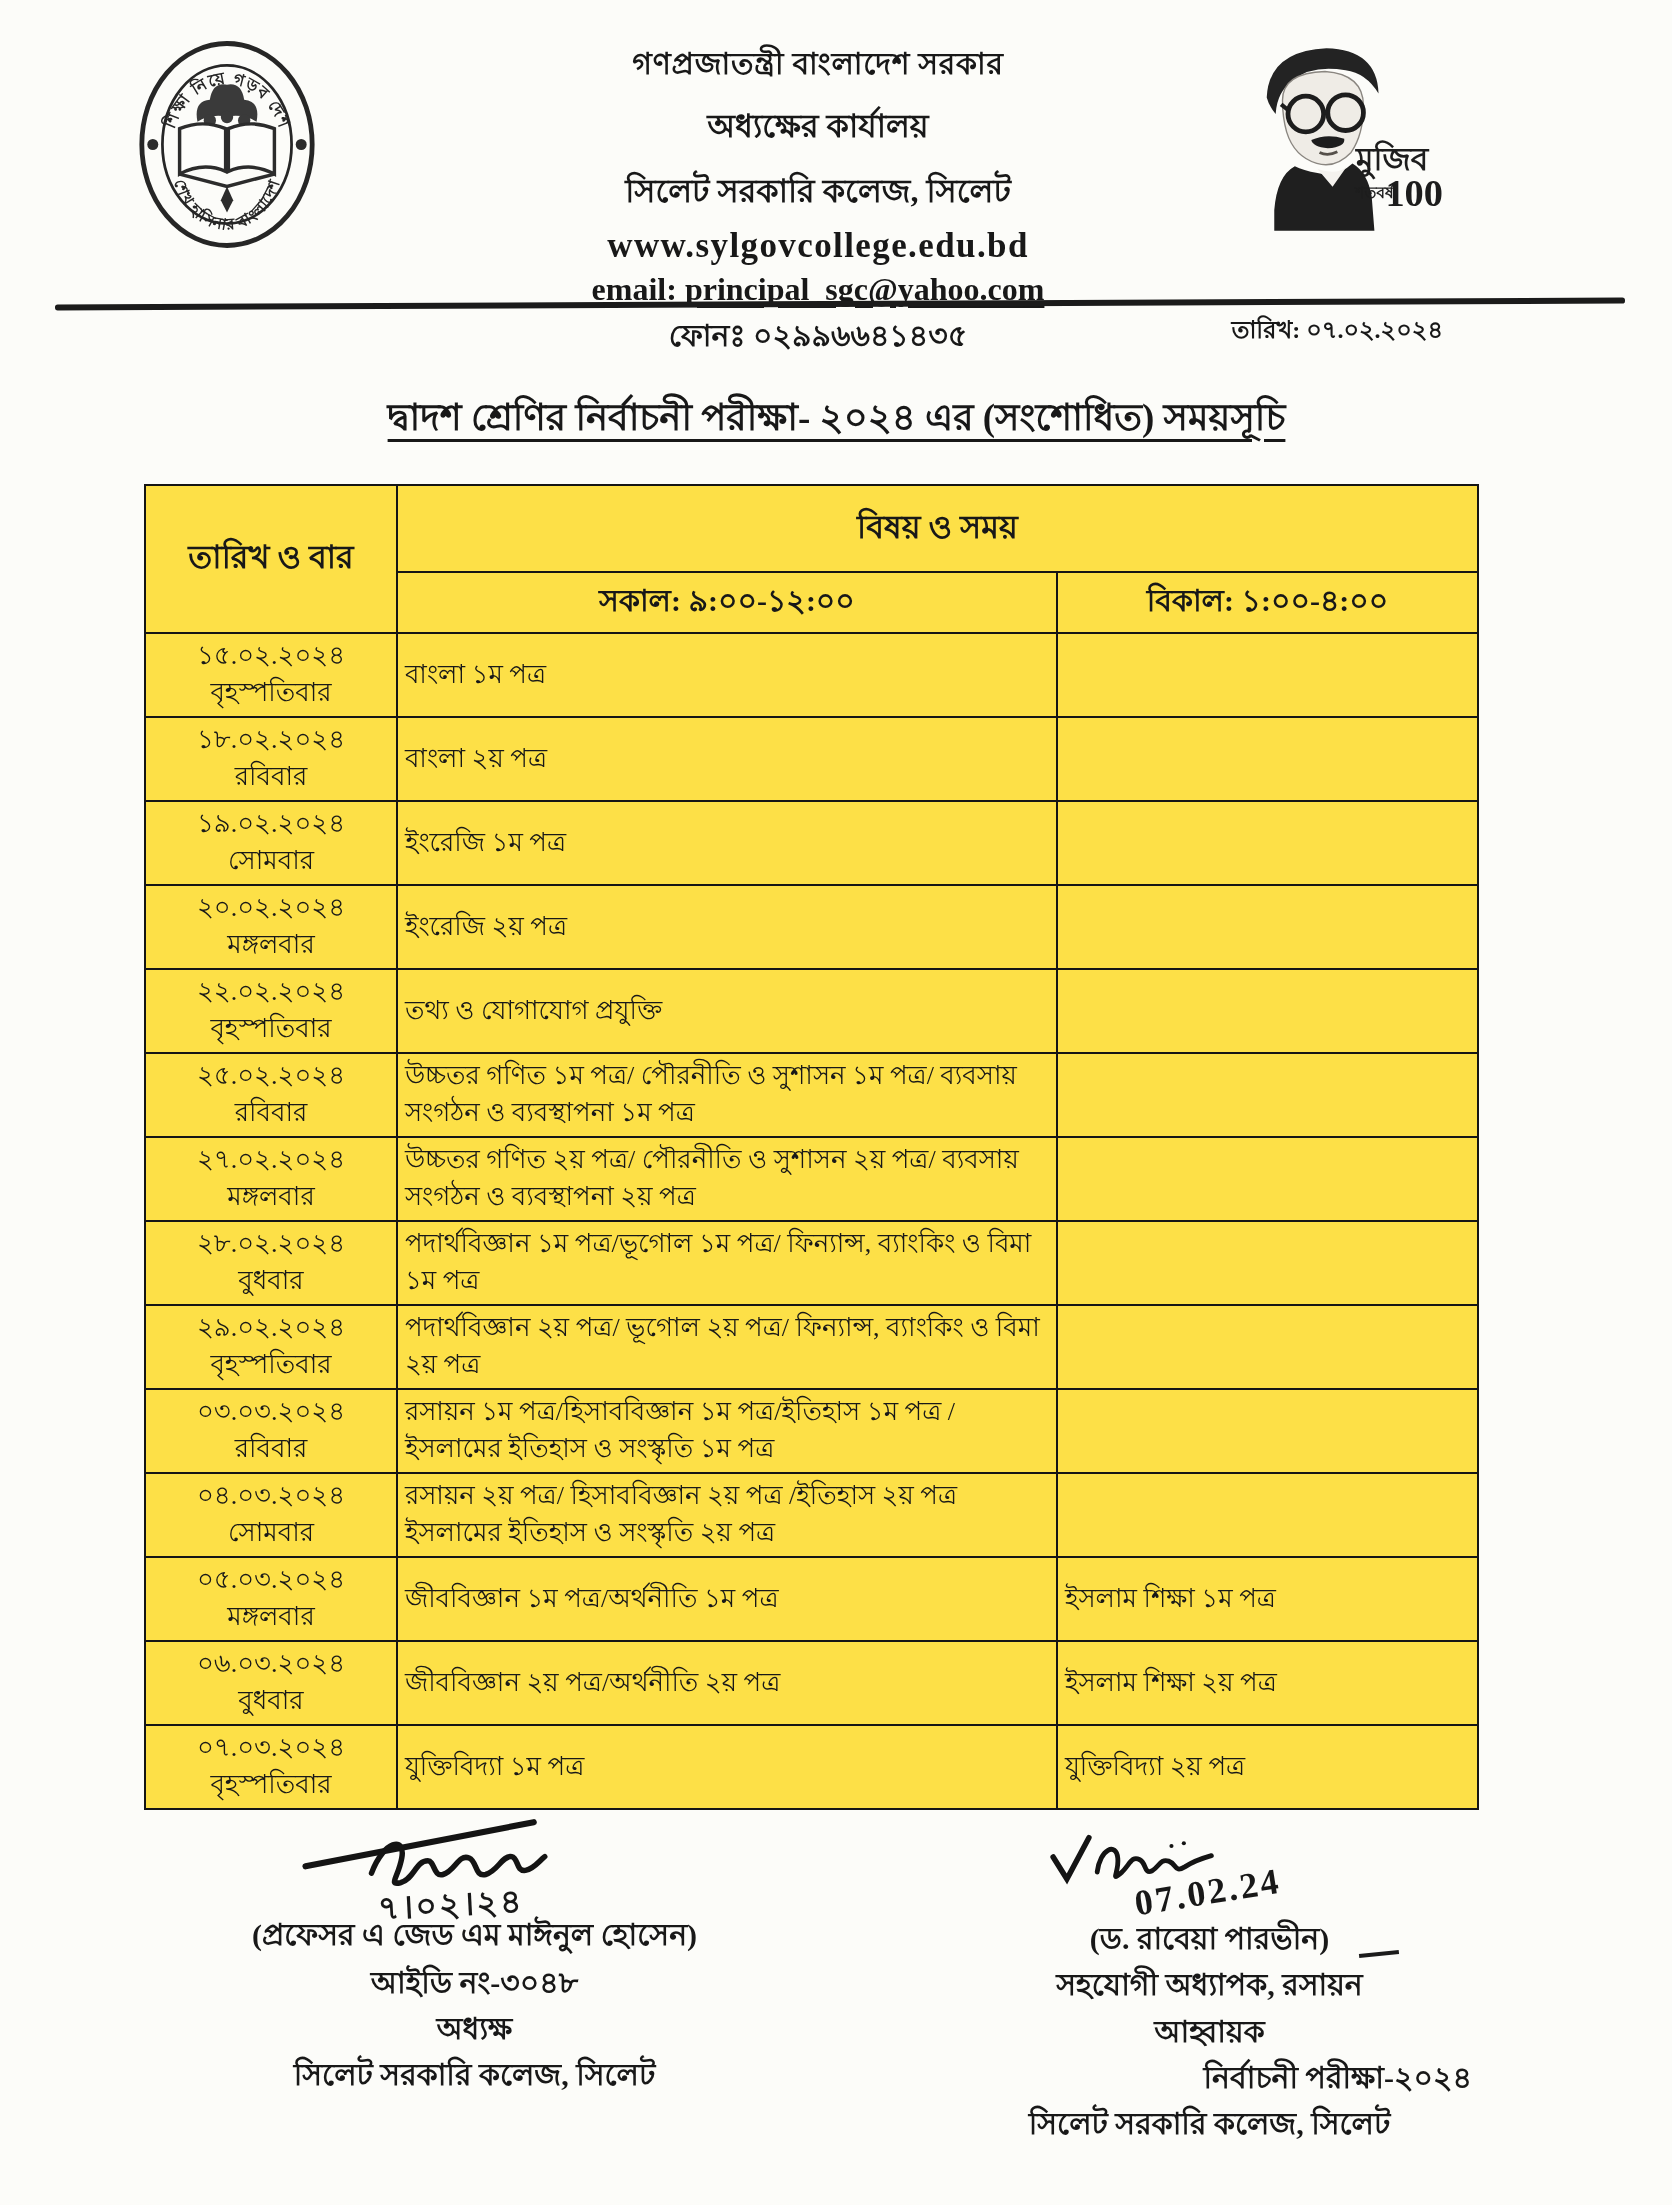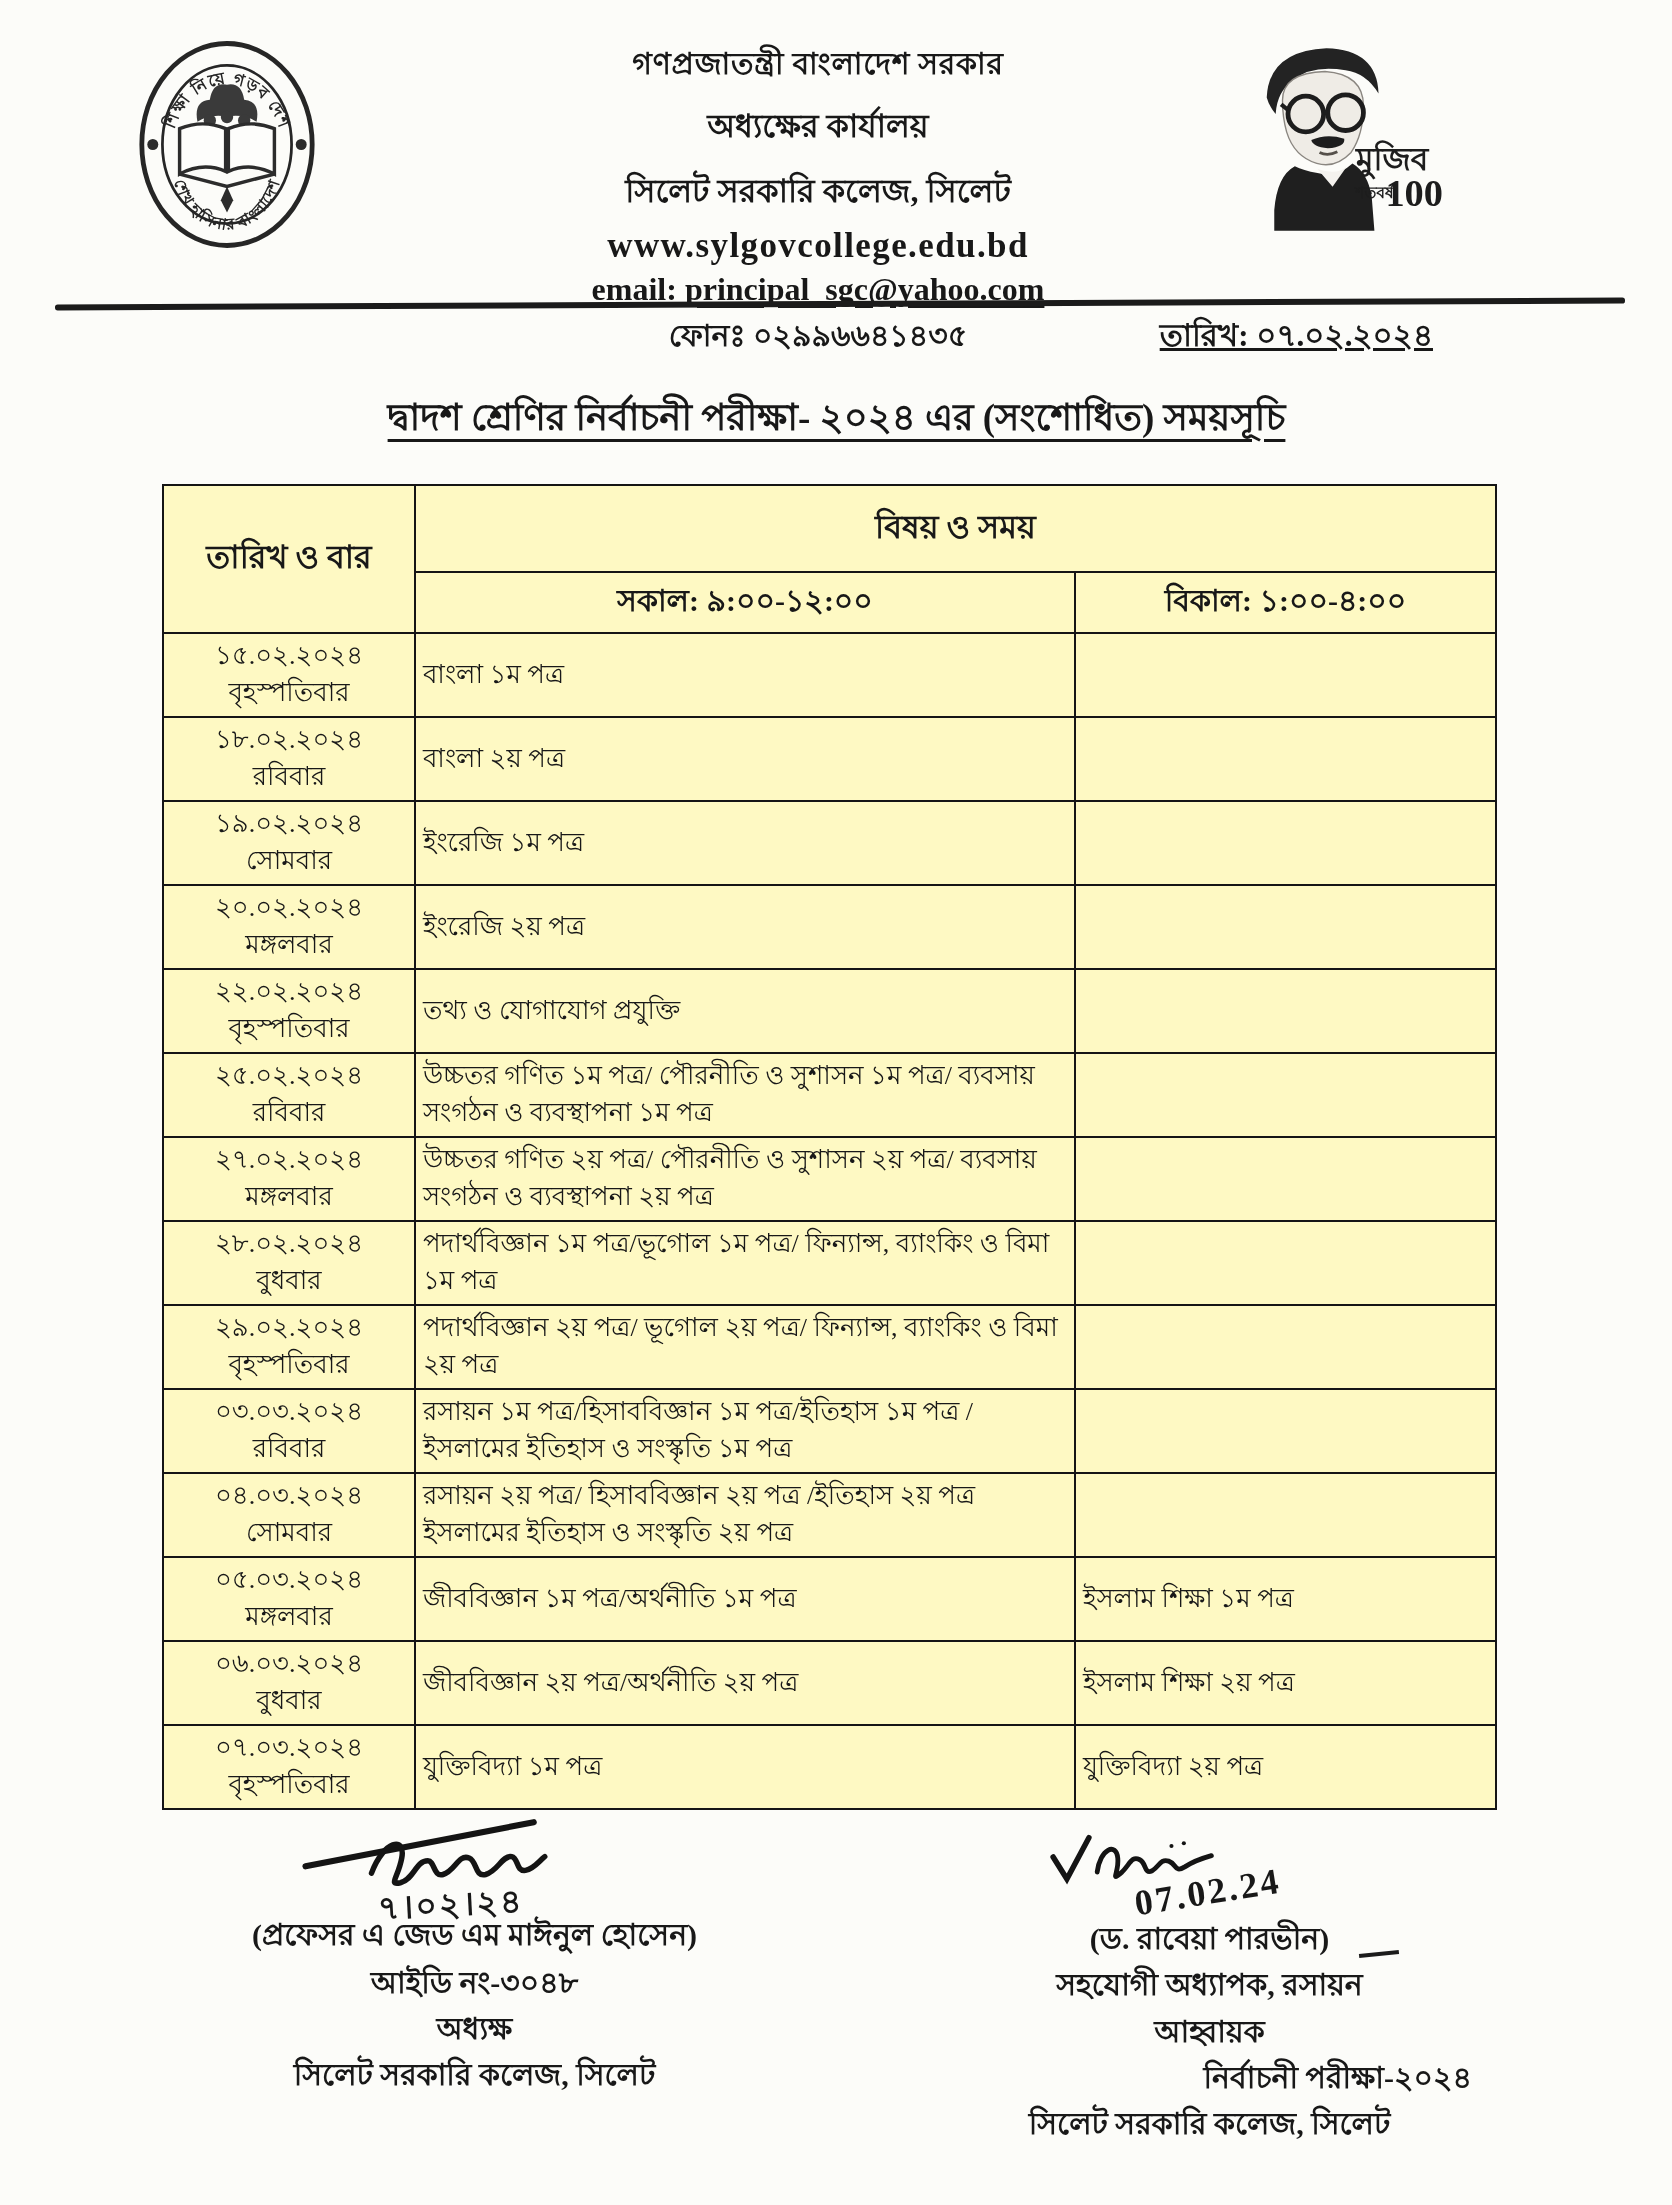--- a/index.html
+++ b/index.html
@@ -11,27 +11,27 @@
   .lh-text{position:absolute;left:426px;top:40px;width:784px;text-align:center;}
   .lh-govt{font-size:30px;font-weight:700;letter-spacing:0.7px;}
   .lh-office{font-size:32px;font-weight:700;margin-top:9.6px;}
   .lh-college{font-size:32px;font-weight:700;margin-top:11px;}
   .lh-web{font-size:35px;font-weight:700;letter-spacing:1.4px;margin-top:6.9px;}
   .lh-email{font-size:32px;font-weight:700;margin-top:4.1px;}
   .lh-email .u{text-decoration:underline;text-underline-offset:4.8px;text-decoration-thickness:2.7px;}
   .lh-phone{font-size:30px;font-weight:700;margin-top:4.1px;}
   .rule{position:absolute;left:55px;top:301px;width:1570px;height:5.5px;background:#1b1b1b;
         border-radius:2.7px;transform:rotate(-0.25deg);}
-  .doc-date{position:absolute;right:240px;top:311px;font-size:31px;font-weight:700;text-decoration:underline;}
+  .doc-date{position:absolute;right:230px;top:311px;font-size:24px;font-weight:700;}
   .doc-title{position:absolute;left:0;top:388px;width:100%;text-align:center;font-size:37px;
              font-weight:700;text-decoration:underline;text-underline-offset:9px;
              text-decoration-thickness:2.7px;}
   
-  table.sched{position:absolute;left:162px;top:484px;width:1332px;border-collapse:collapse;
-              table-layout:fixed;background:#fef9c3;}
+  table.sched{position:absolute;left:144px;top:484px;width:1332px;border-collapse:collapse;
+              table-layout:fixed;background:#fde047;}
   .sched th,.sched td{border:2.7px solid #151515;padding:4.1px 6.9px;}
   .sched thead .h1{height:77px;font-size:32px;font-weight:700;text-align:center;}
   .sched thead .h2{height:45px;font-size:30px;font-weight:700;text-align:center;}
   .sched tbody td{height:71px;font-size:26px;line-height:1.42;vertical-align:middle;}
   .c-date{text-align:center;}
   .c-date .d{display:block;}
   .c-date .w{display:block;}
   .c-sub{text-align:left;padding-left:18px;padding-right:13.7px;}
   
   .sig{position:absolute;text-align:center;}

